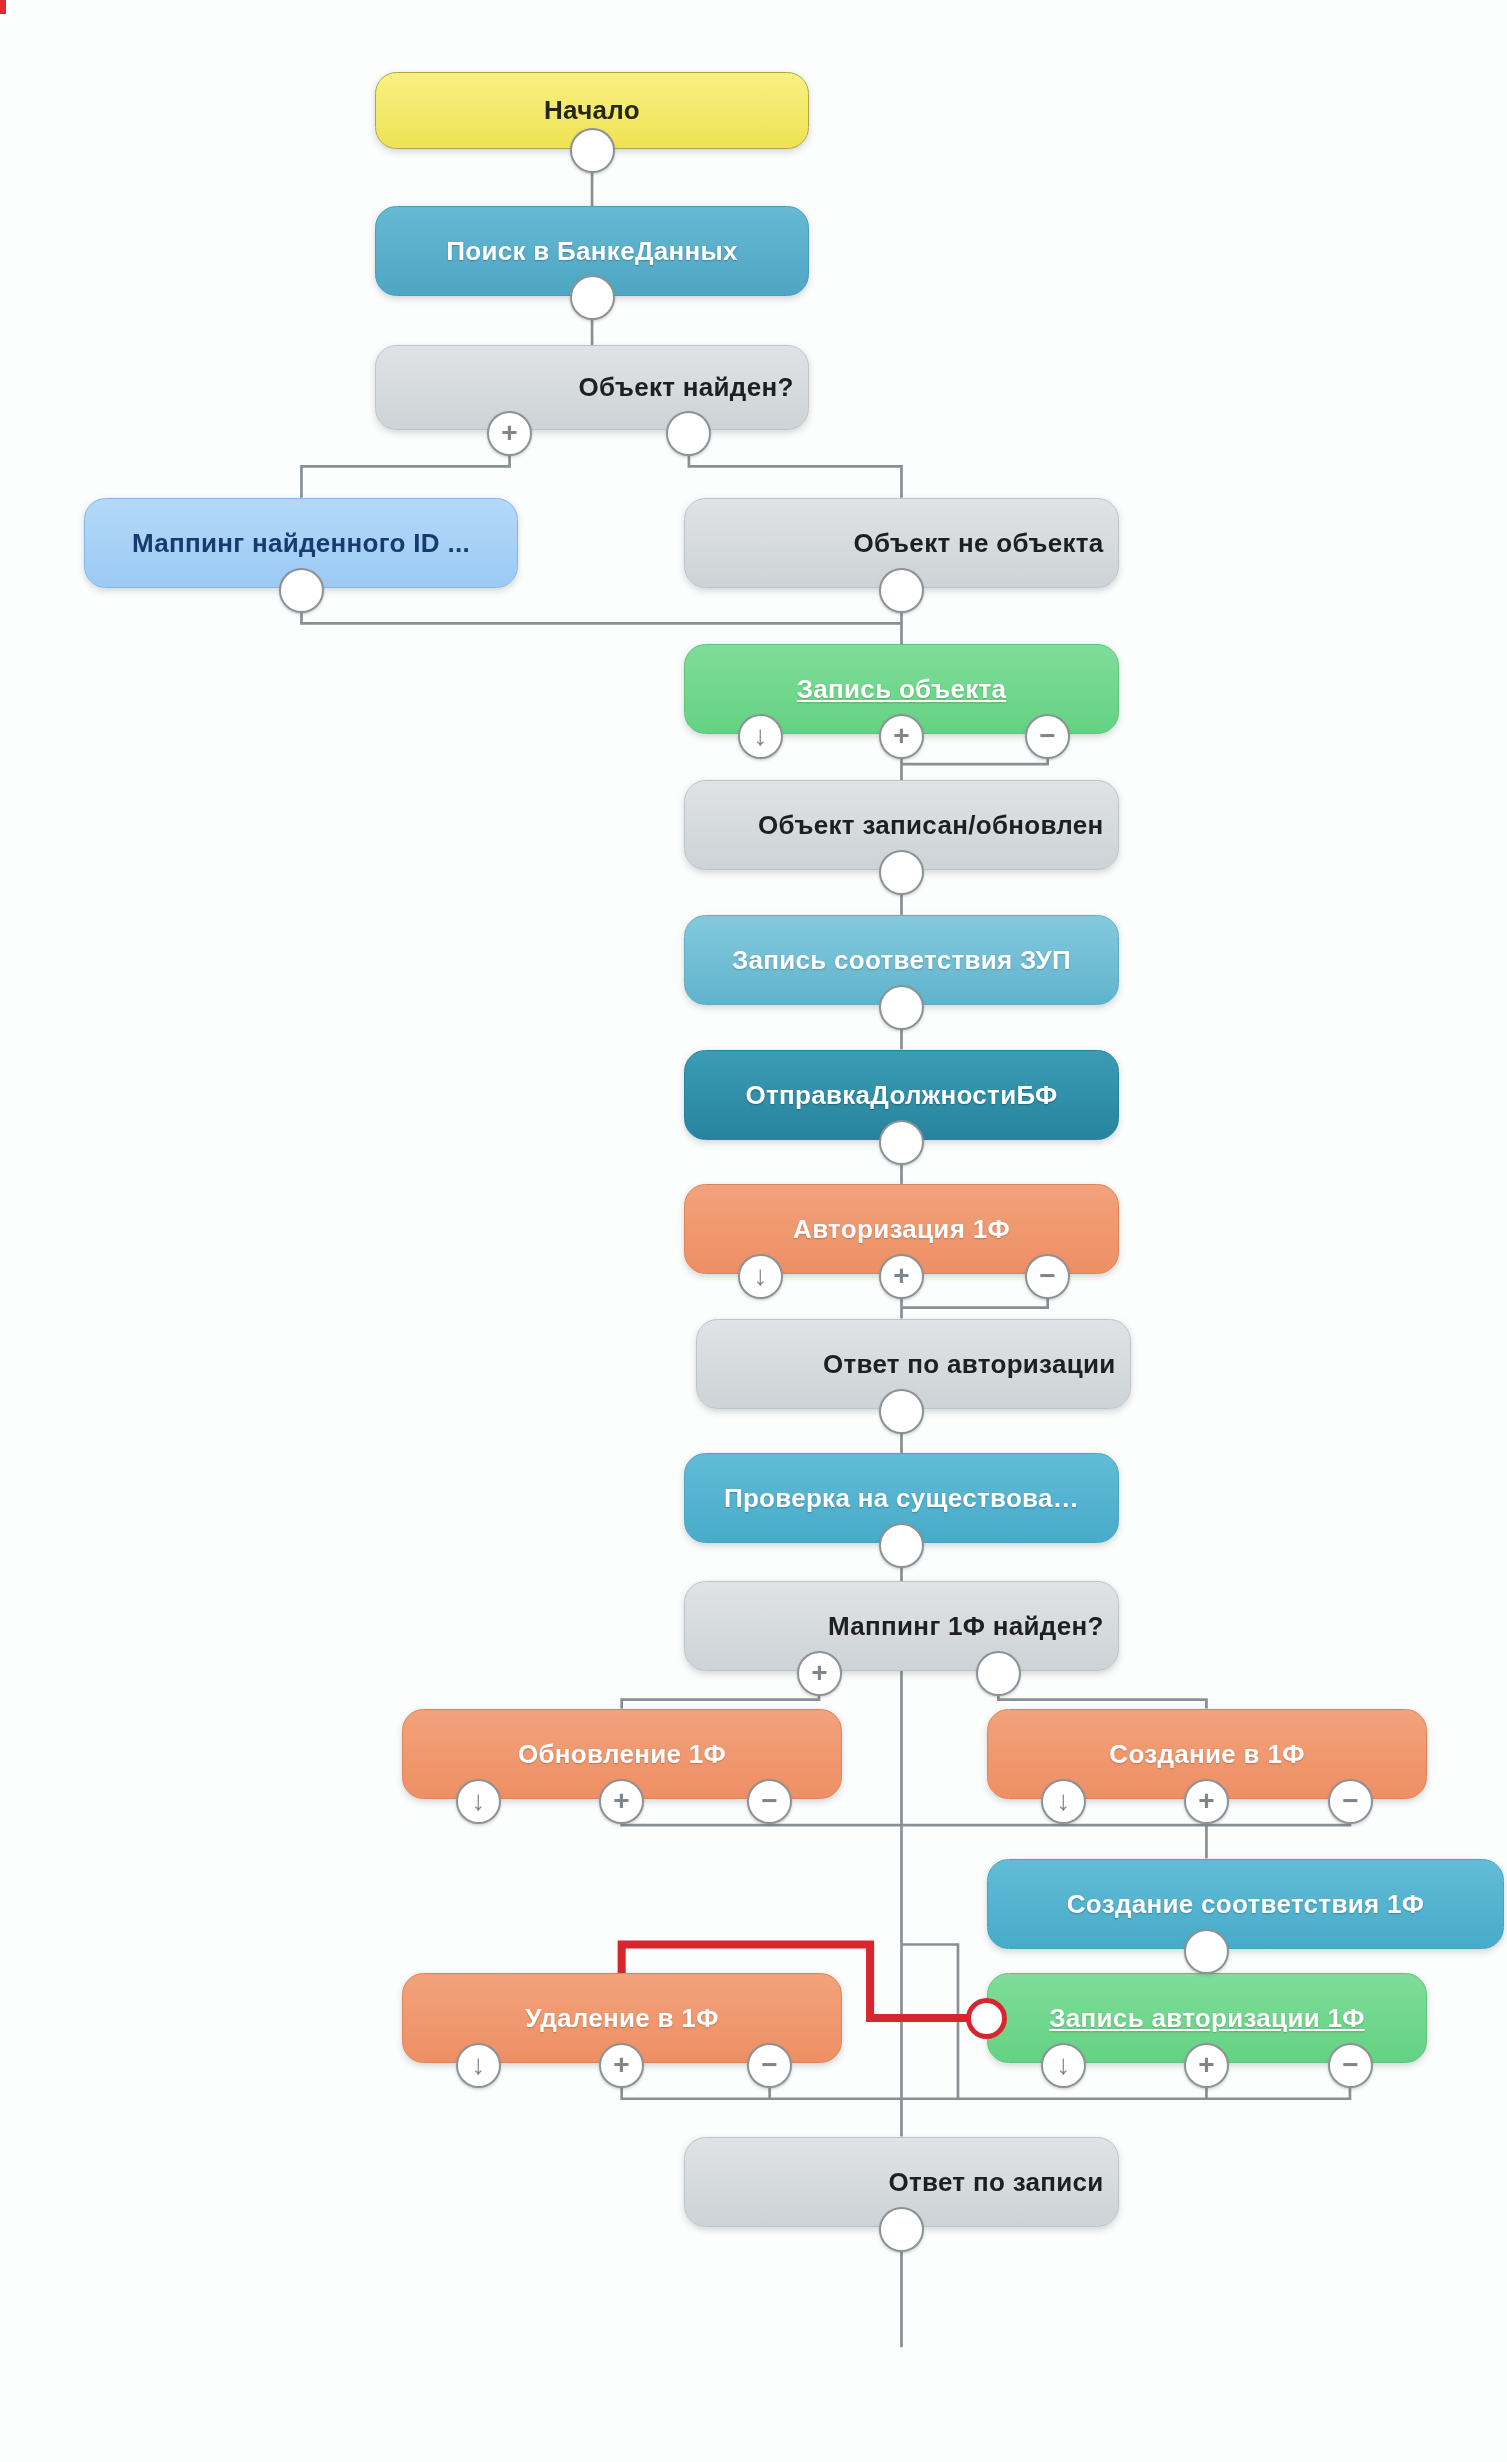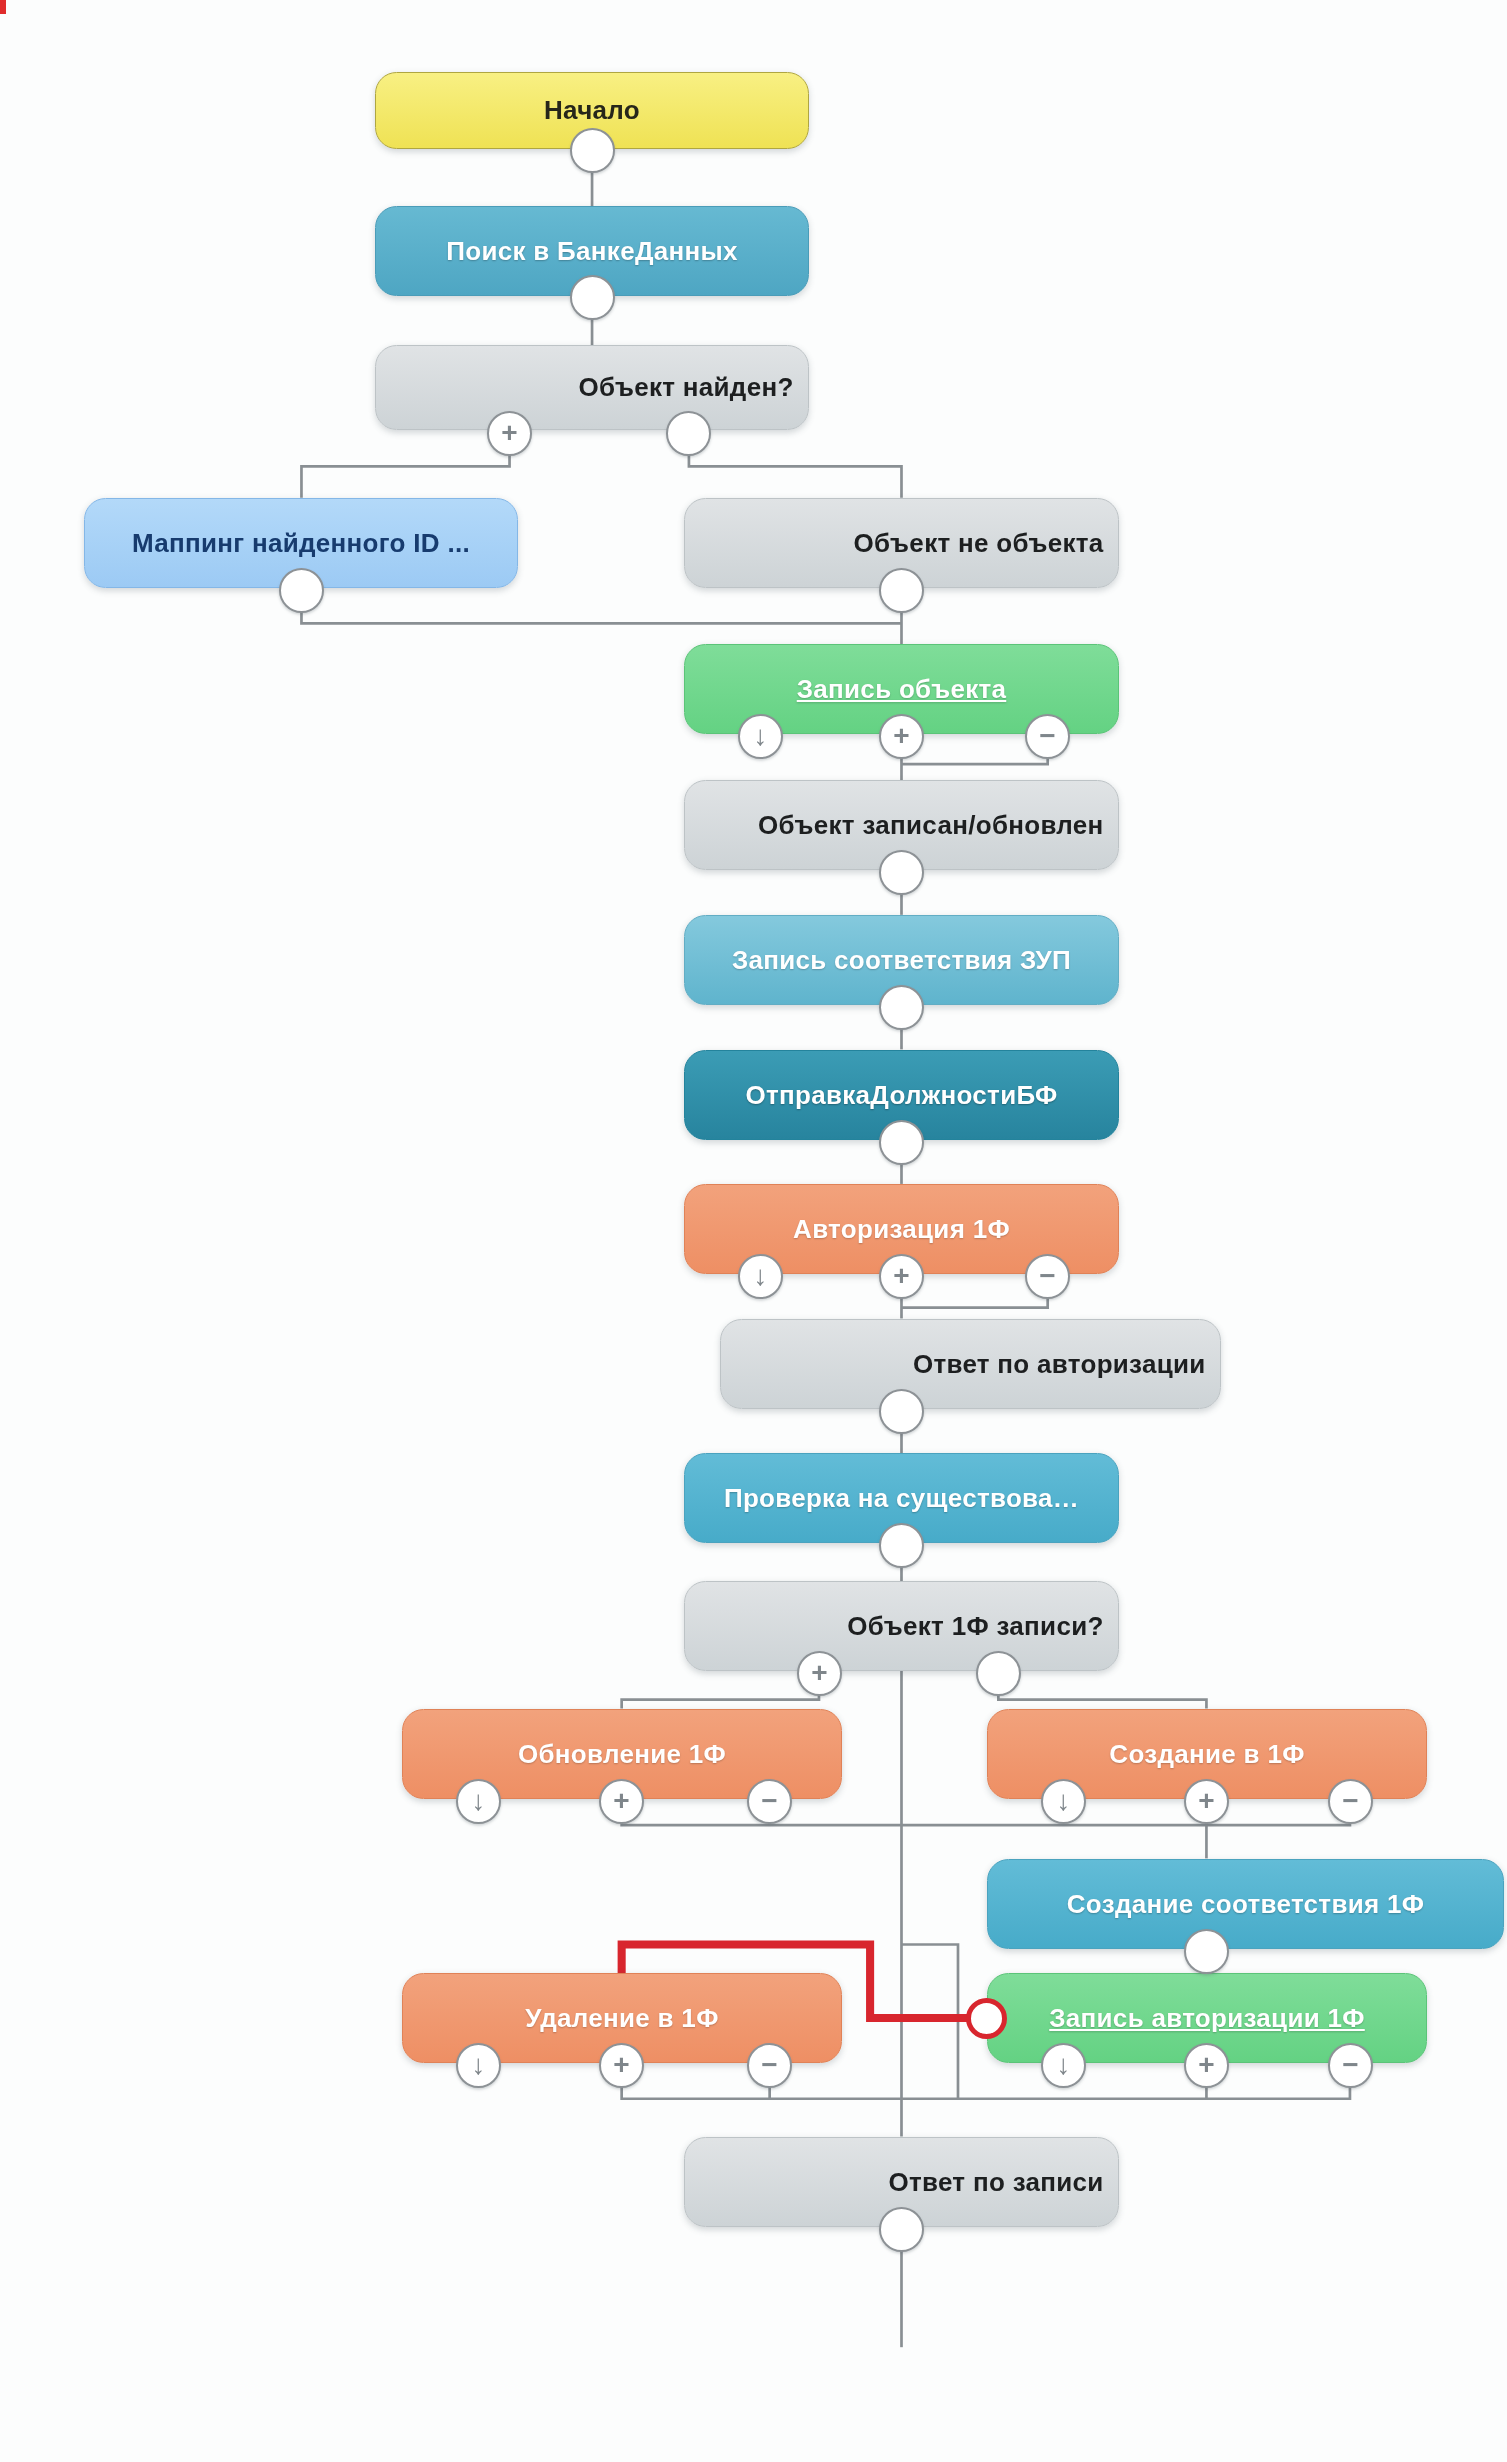--- a/index.html
+++ b/index.html
@@ -101,28 +101,28 @@
     </div>
   <div class="node n-gray" style="left:684px;top:780px;width:435px;height:90px">
       <span>Объект записан/обновлен</span>
     </div>
   <div class="node n-tealDark" style="left:684px;top:1050px;width:435px;height:90px">
       <span>ОтправкаДолжностиБФ</span>
     </div>
   <div class="node n-orange" style="left:684px;top:1184px;width:435px;height:90px">
       <span>Авторизация 1Ф</span>
     </div>
-  <div class="node n-gray" style="left:720px;top:1319px;width:501px;height:90px">
+  <div class="node n-gray" style="left:696px;top:1319px;width:435px;height:90px">
       <span>Ответ по авторизации</span>
     </div>
   <div class="node n-tealMid" style="left:684px;top:1453px;width:435px;height:90px">
       <span>Проверка на существова…</span>
     </div>
   <div class="node n-gray" style="left:684px;top:1581px;width:435px;height:90px">
-      <span>Объект 1Ф записи?</span>
+      <span>Маппинг 1Ф найден?</span>
     </div>
   <div class="node n-orange" style="left:402px;top:1709px;width:440px;height:90px">
       <span>Обновление 1Ф</span>
     </div>
   <div class="node n-orange" style="left:987px;top:1709px;width:440px;height:90px">
       <span>Создание в 1Ф</span>
     </div>
   <div class="node n-tealMid" style="left:987px;top:1859px;width:517px;height:90px">
       <span>Создание соответствия 1Ф</span>
     </div>

